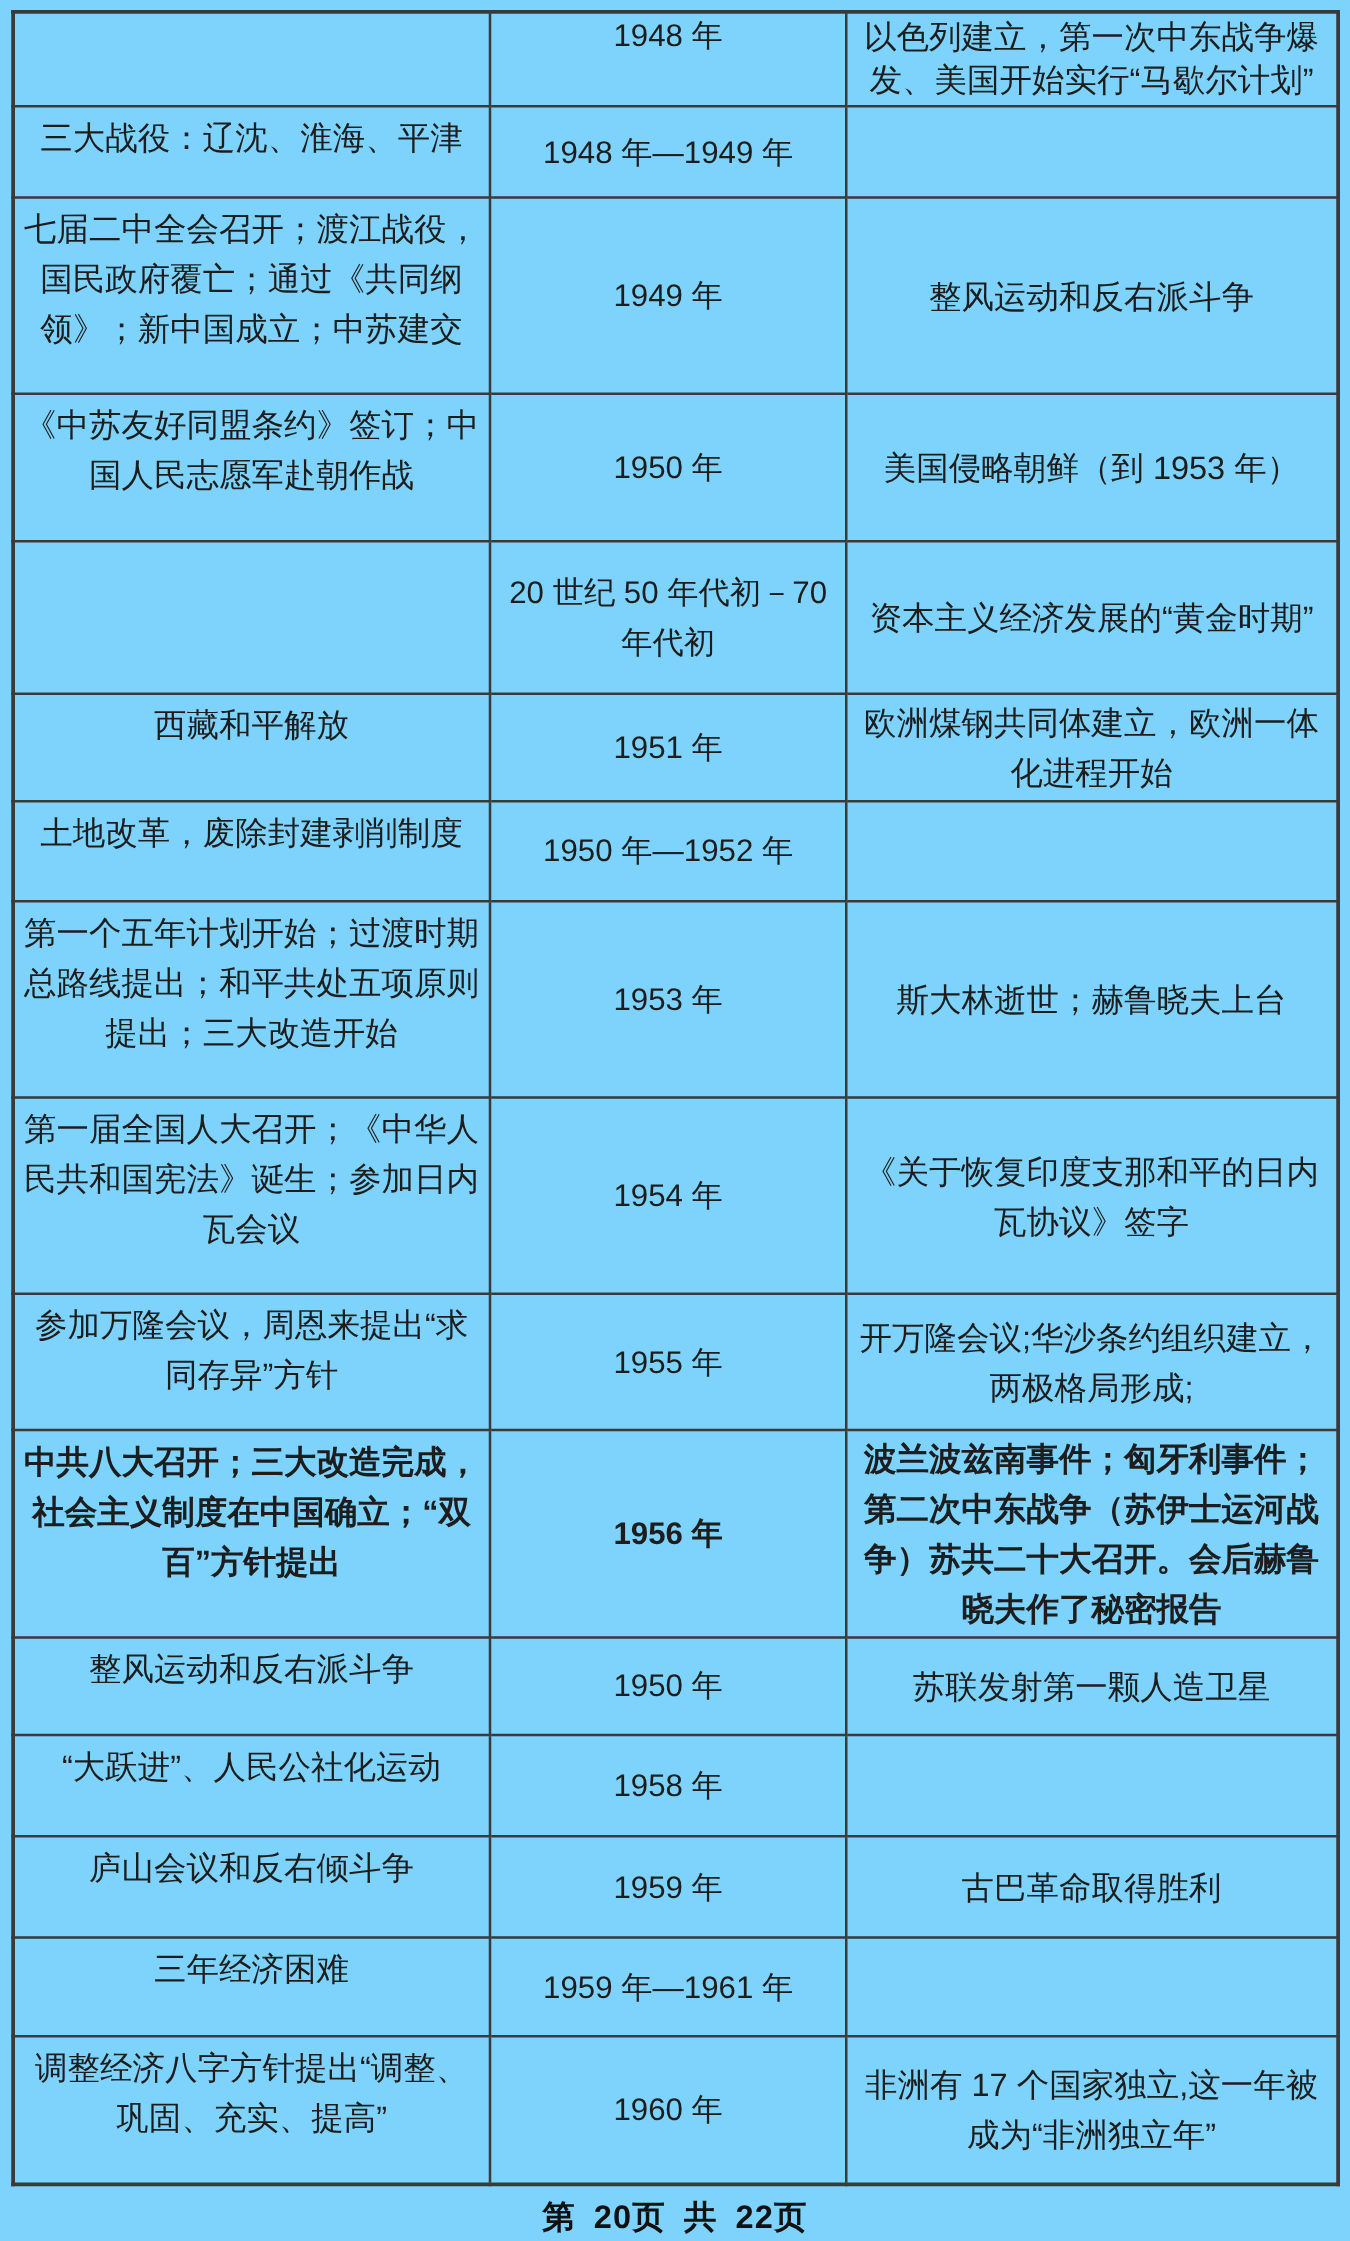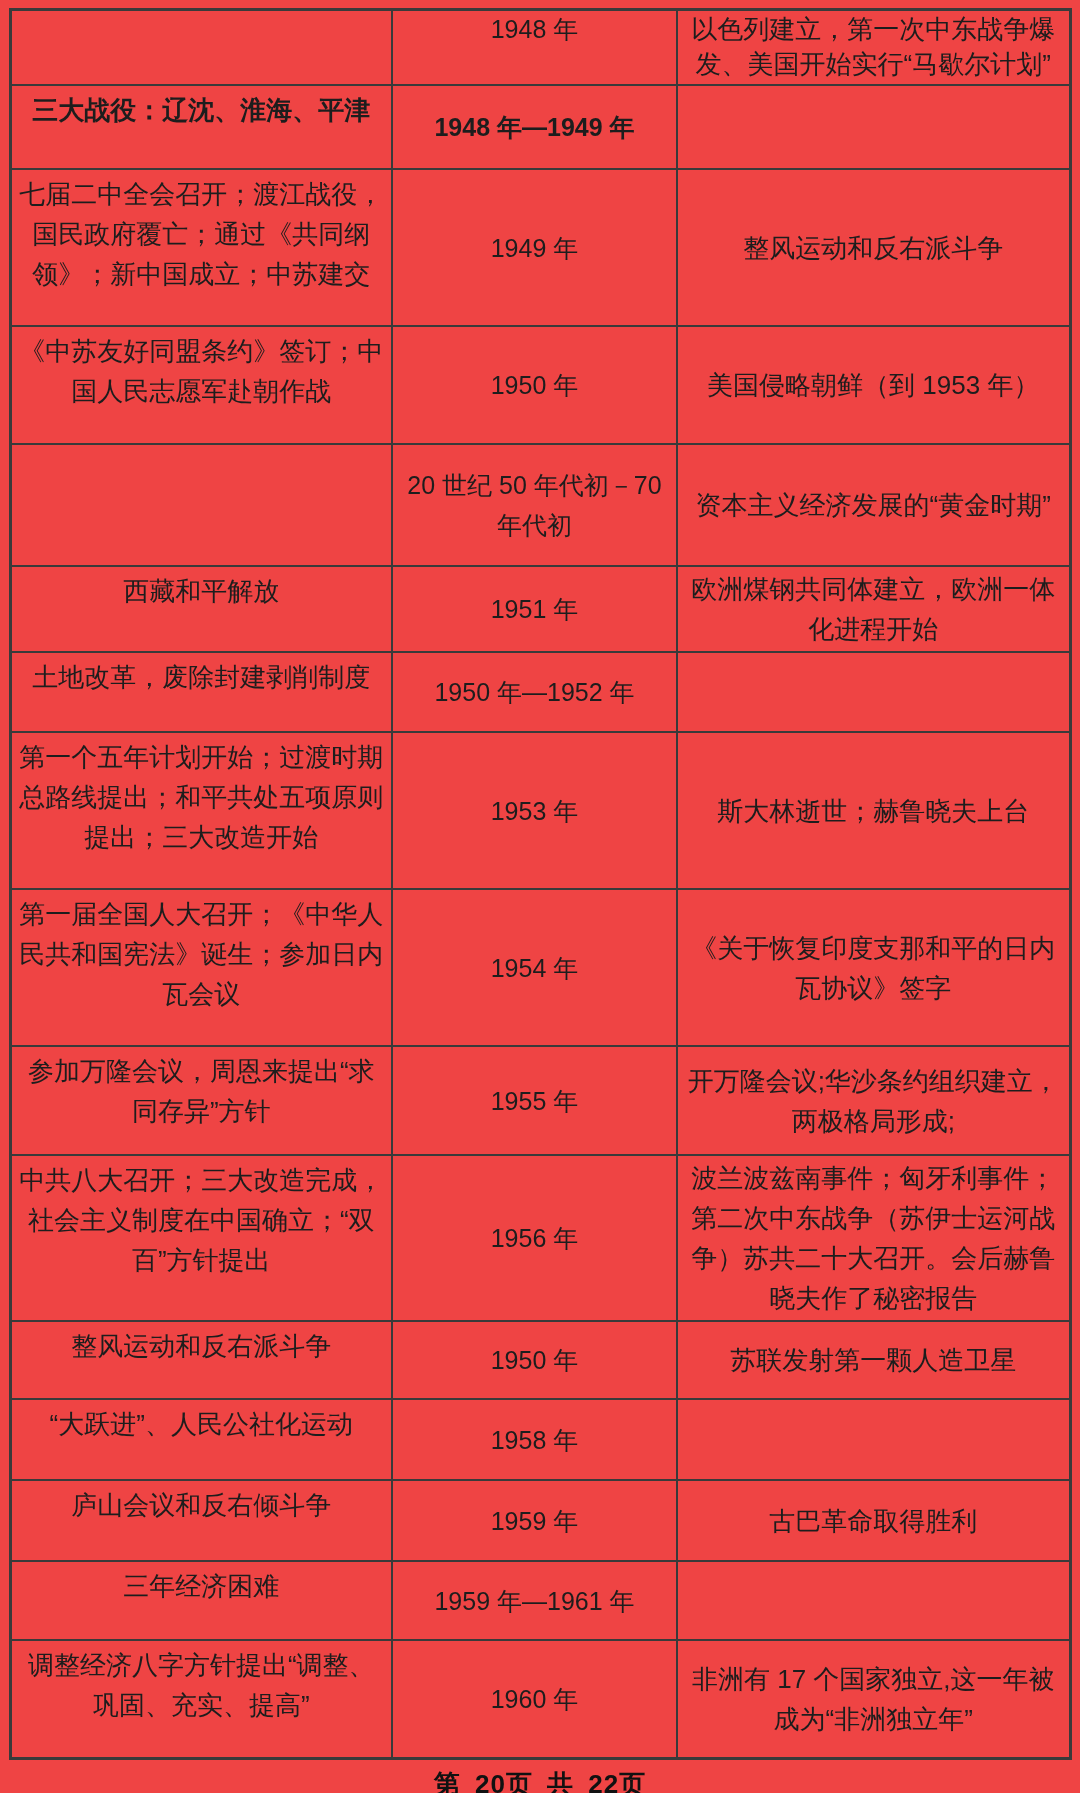--- a/index.html
+++ b/index.html
@@ -6,21 +6,21 @@
     margin: 0;
     padding: 0;
     background: #ffffff;
     width: 1080px;
     font-family: "Liberation Sans", "DejaVu Sans", sans-serif;
     color: #1d1d1d;
   }
   .page {
     width: 1080px;
     height: 1793px;
-    background: #ef4444;
+    background: #7dd3fc;
     box-sizing: border-box;
     padding-top: 8px;
   }
   table.timeline {
     border-collapse: collapse;
     table-layout: fixed;
     width: 1060px;
     margin: 0 auto;
     border: 3px solid #3a3a3a;
   }
@@ -35,30 +35,30 @@
     box-sizing: border-box;
   }
   
   td.c1 { vertical-align: top; padding-top: 4px; }
   td.c2 { vertical-align: middle; font-size: 25px; }
   td.c3 { vertical-align: middle; }
   
   tr.rtop td { vertical-align: top; line-height: 35px; padding-top: 1px; }
   
   tr.h1  { height: 74px;  }
-  tr.h2  { height: 84px; font-weight: bold;  }
+  tr.h2  { height: 73px;  }
   tr.h3  { height: 157px; }
   tr.h4  { height: 118px; }
   tr.h5  { height: 122px; padding-left: 12px; }
   tr.h6  { height: 79px;  }
   tr.h7  { height: 80px;  }
   tr.h8  { height: 157px; }
   tr.h9  { height: 157px; }
   tr.h10 { height: 109px; }
-  tr.h11 { height: 158px; }
+  tr.h11 { height: 158px; font-weight: bold; }
   tr.h12 { height: 78px;  }
   tr.h13 { height: 81px;  }
   tr.h14 { height: 81px;  }
   tr.h15 { height: 79px;  }
   tr.h16 { height: 118px; padding-left: 32px; }
   .footer {
     text-align: center;
     font-size: 26px;
     font-weight: bold;
     margin-top: 7px;

